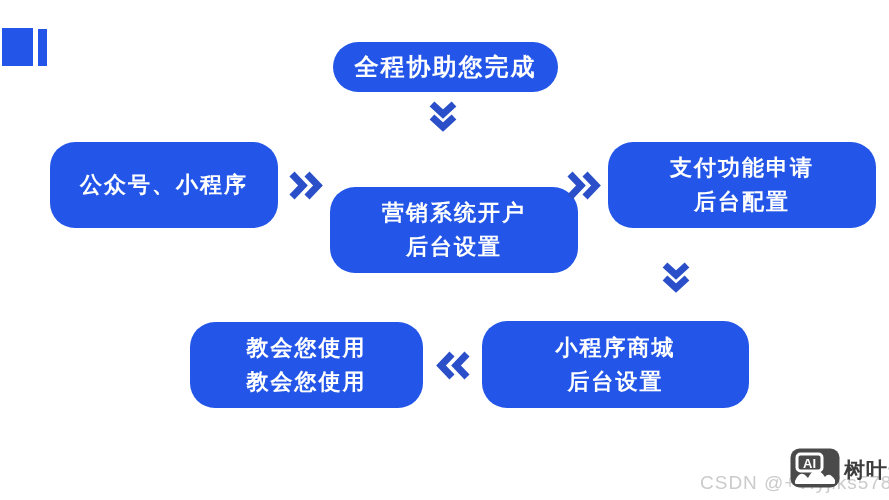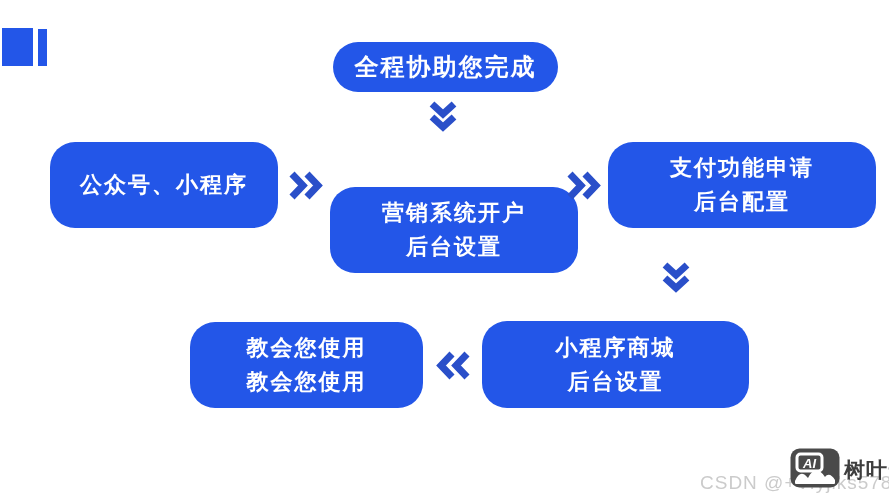--- a/index.html
+++ b/index.html
@@ -52,21 +52,21 @@
 
   .watermark-text {
     position: absolute;
     left: 700px; top: 472px;
     font-size: 19px;
     color: var(--watermark-gray);
     letter-spacing: 1px;
     white-space: nowrap;
     z-index: 1;
   }
-  .brand-logo { position: absolute; left: 790px; top: 448px; z-index: 2; font-style: italic; }
+  .brand-logo { position: absolute; left: 790px; top: 448px; z-index: 2; }
   .brand-name {
     position: absolute;
     left: 844px; top: 456px;
     font-size: 21px;
     font-weight: bold;
     color: var(--brand-dark);
     letter-spacing: 1px;
     white-space: nowrap;
     z-index: 2;
   }

